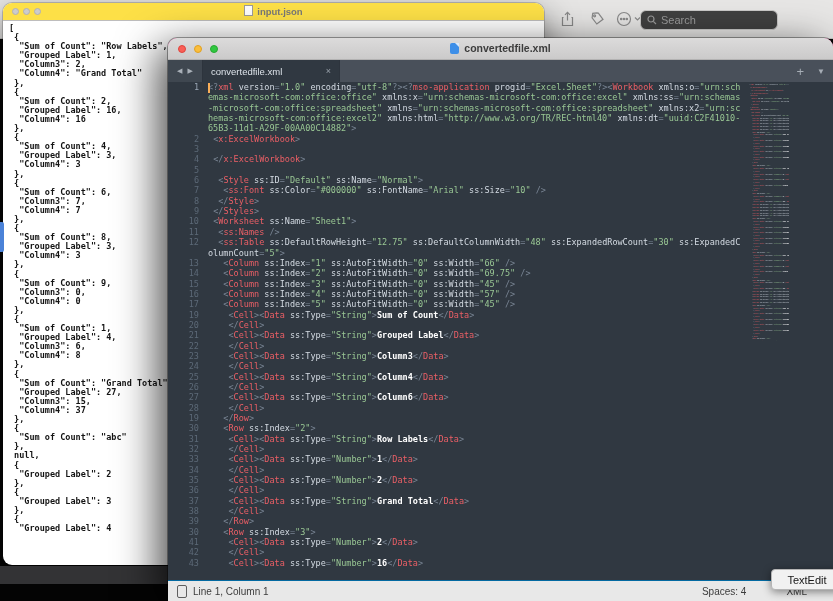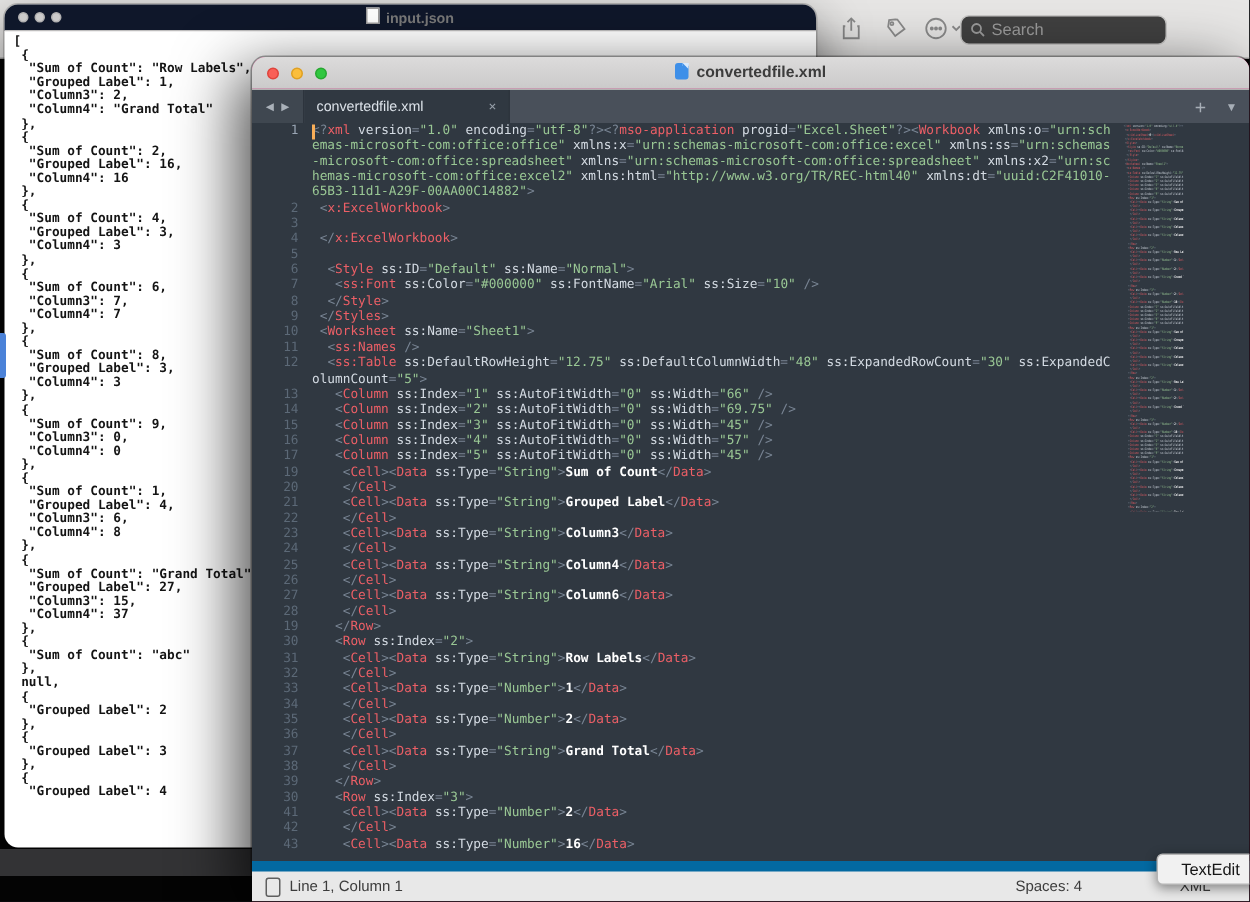--- a/index.html
+++ b/index.html
@@ -11,21 +11,21 @@
               border-bottom:1px solid #c6c5c4;}
   .bg-toolbar .tbicon{position:absolute;top:11px;color:#8a8a8a;}
   .searchfield{position:absolute;left:640px;top:10px;width:136px;height:18px;background:#404040;
                border:1px solid #c9c8c7;border-radius:6px;display:flex;align-items:center;
                color:#9b9b9b;font-size:11px;}
   .searchfield svg{margin:0 4px 0 6px;}
 
   
   .te-window{position:absolute;left:3px;top:3px;width:541px;height:562px;background:#ffffff;
              border-radius:9px;box-shadow:0 14px 34px rgba(0,0,0,.55),0 0 0 1px rgba(0,0,0,.18);}
-  .te-titlebar{position:relative;height:17px;background:#0f172a;border-bottom:1px solid #bebdbd;
+  .te-titlebar{position:relative;height:17px;background:#fde047;border-bottom:1px solid #bebdbd;
                border-radius:9px 9px 0 0;}
   .te-lights{position:absolute;left:9px;top:5px;display:flex;gap:4px;}
   .te-lights .lt{width:7px;height:7px;border-radius:50%;background:#cccbcb;border:1px solid #b2b1b1;box-sizing:border-box;}
   .te-title{position:absolute;left:0;right:0;top:2px;text-align:center;font-size:9.5px;
             font-weight:bold;color:#787878;}
   .te-title .proxy{display:inline-block;width:7px;height:9px;background:#fdfdfd;border:1px solid #9c9b9b;
                    vertical-align:-1px;margin-right:4px;}
   .te-body{position:absolute;left:0;top:18px;right:0;bottom:0;overflow:hidden;border-radius:0 0 9px 9px;}
   .te-body pre{margin:0;padding:3px 0 0 6px;font-family:"DejaVu Sans Mono",monospace;
                font-size:8.5px;line-height:9.1px;font-weight:bold;color:#141414;}
@@ -69,25 +69,25 @@
   .ltext{width:534px;white-space:pre-wrap;word-break:break-all;color:#c6ccd2;}
   .tg{color:#ec5f66;} .st{color:#99c794;} .at{color:#d4dbe3;} .pn{color:#798594;}
   .tx{color:#ffffff;font-weight:bold;}
   .caret{position:absolute;left:40px;top:1px;width:2px;height:10px;background:#f9ae58;}
 
   .minimap{position:absolute;right:44px;top:1px;width:40px;height:258px;overflow:hidden;opacity:.92;}
   .mm-scale{transform:scale(0.2,0.27);transform-origin:0 0;width:3000px;}
   .mmrow{font-family:"DejaVu Sans Mono",monospace;font-size:8.5px;line-height:10.35px;white-space:pre;}
 
   .ed-status{position:absolute;left:0;right:0;bottom:0;height:20px;background:#e8e8e8;
-             border-top:7px solid #0369a1;display:flex;align-items:center;
+             border-top:1px solid #0369a1;display:flex;align-items:center;
              font-size:10px;color:#3c3c3c;}
   .ed-status .sticon{width:8px;height:11px;border:1px solid #5f5f5f;border-radius:2px;
              margin:0 6px 0 9px;}
-  .ed-status .right{margin-left:auto;display:flex;gap:65px;margin-right:26px;}
+  .ed-status .right{margin-left:auto;display:flex;gap:40px;margin-right:26px;}
 
   .dock-tooltip{position:absolute;left:771px;top:569px;width:70px;height:19px;background:#f1f1f1;
                 border:1px solid #b5b5b5;border-radius:4px;box-shadow:0 2px 8px rgba(0,0,0,.45);
                 display:flex;align-items:center;justify-content:center;font-size:11px;color:#161616;}
 </style>
 </head>
 <body>
 
 <div class="screen">
 

